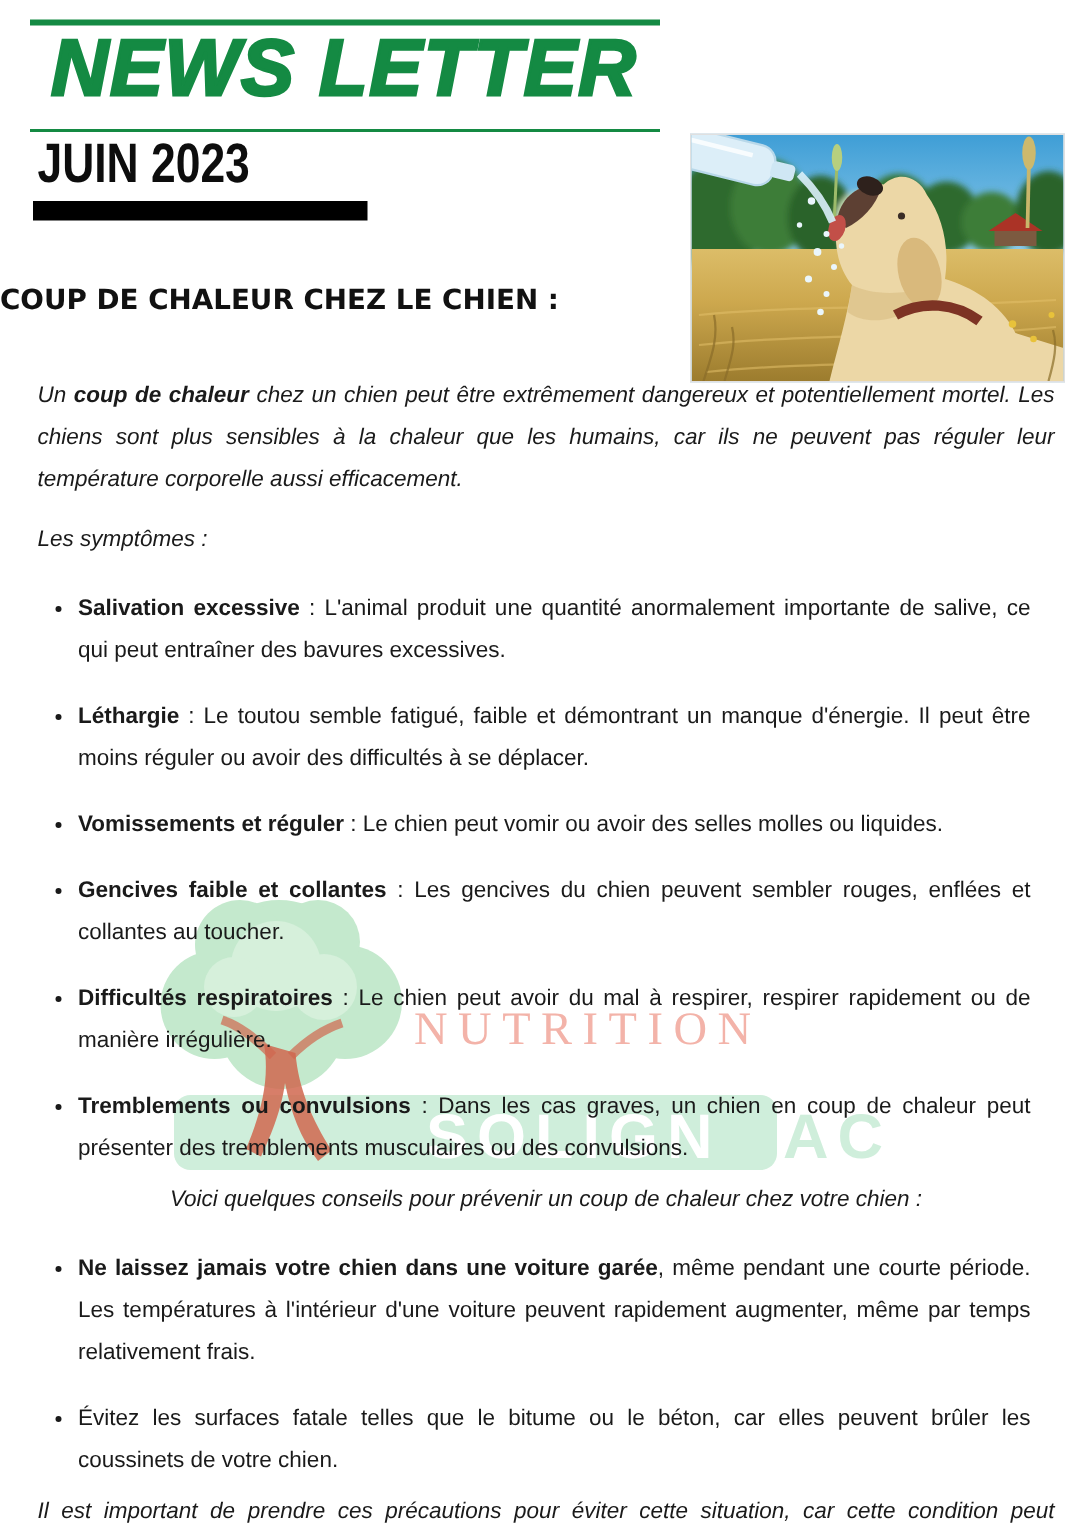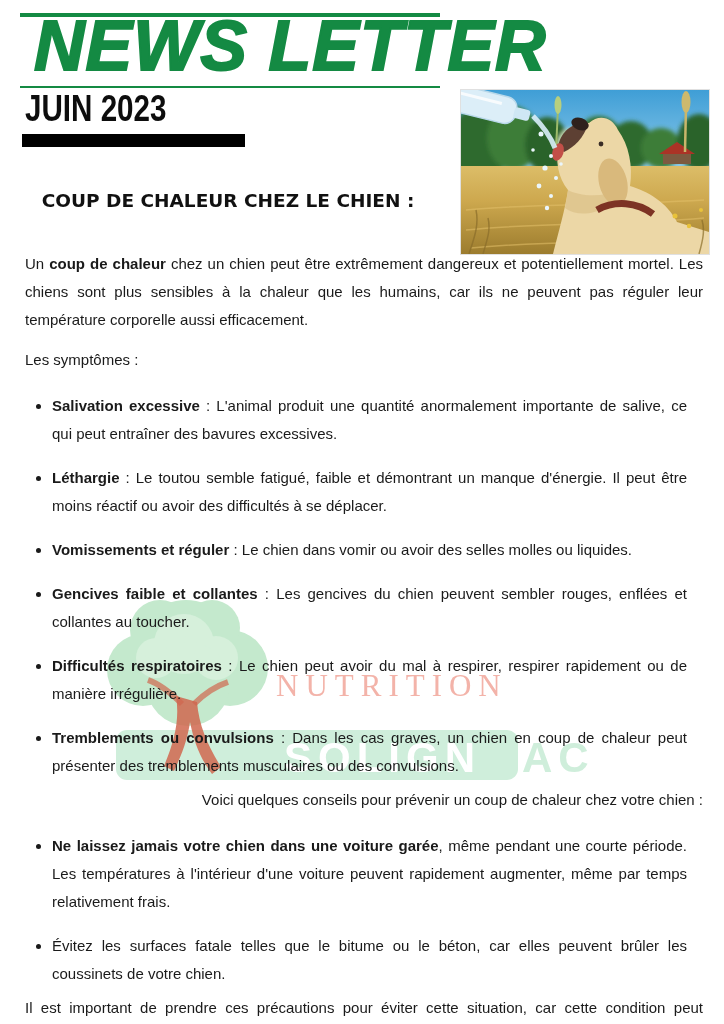--- a/index.html
+++ b/index.html
@@ -10,48 +10,48 @@
     --wm-trunk:#d0674f;
     --wm-pink:#f3b3a9;
     --wm-badge:#cfeedb;
   }
   html,body{margin:0;padding:0;background:#ffffff;}
   body{font-family:"Liberation Sans", sans-serif;}
   .page{position:relative;width:724px;height:1024px;background:#fff;overflow:hidden;}
 
   
   .line-top{position:absolute;left:20px;top:13px;width:420px;height:4px;background:var(--green);}
-  .nl-title{position:absolute;left:34px;top:16px;width:410px;font-size:70px;line-height:60px;
+  .nl-title{position:absolute;left:34px;top:16px;width:410px;font-size:53px;line-height:60px;
     font-weight:bold;font-style:italic;color:var(--green);letter-spacing:1px;white-space:nowrap;
     -webkit-text-stroke:2px var(--green);}
   .line-mid{position:absolute;left:20px;top:86px;width:420px;height:2px;background:var(--green);}
   .issue-date{position:absolute;left:25px;top:88px;font-size:37px;font-weight:bold;color:#0d0d0d;
     letter-spacing:0;transform:scaleX(0.8);transform-origin:left center;white-space:nowrap;}
   .black-bar{position:absolute;left:22px;top:134px;width:223px;height:13px;background:#000;}
-  .article-title{position:absolute;left:0;top:184px;width:456px;text-align:center;
+  .article-title{position:absolute;left:0;top:184px;width:456px;text-align:left;
     font-family:"DejaVu Sans", sans-serif;font-weight:bold;font-size:18.5px;line-height:33px;color:#111;}
 
   
   .photo{position:absolute;left:460px;top:89px;width:250px;height:166px;border:1px solid #e0e0e0;
     box-sizing:border-box;overflow:hidden;background:#bfe0f2;}
   .photo svg{display:block;}
 
   
   .watermark{position:absolute;left:98px;top:592px;width:510px;height:200px;z-index:0;pointer-events:none;text-align:right;}
 
   
   .content{position:absolute;left:25px;top:250px;width:678px;z-index:1;
     font-size:15px;line-height:28px;color:var(--ink);text-align:justify;}
-  .content p{margin:0;}
+  .content p{margin:0;font-style:italic;}
   .b{font-weight:bold;}
   .sym-heading{margin-top:12px !important;text-align:left;}
   ul.blist{margin:18px 16px 0 0;padding:0 0 0 27px;list-style:disc;}
   ul.blist li{margin:0 0 16px 0;padding:0;}
   ul.blist li:last-child{margin-bottom:0;}
-  .advice-intro{margin-top:6px !important;text-align:right;}
+  .advice-intro{margin-top:6px !important;text-align:center;}
   .conclusion{margin-top:6px !important;}
 </style>
 </head>
 <body>
 
 <div class="page">
 
   <div class="line-top"></div>
   <div class="nl-title">NEWS LETTER</div>
   <div class="line-mid"></div>
@@ -171,22 +171,22 @@
   </div>
 
   <div class="content">
 
     <p><span>Un </span><span class="b">coup de chaleur</span><span> chez un chien peut être extrêmement dangereux et potentiellement mortel. Les chiens sont plus sensibles à la chaleur que les humains, car ils ne peuvent pas réguler leur température corporelle aussi efficacement.</span></p>
 
     <p class="sym-heading">Les symptômes :</p>
 
     <ul class="blist">
       <li><span class="b">Salivation excessive</span><span> : L'animal produit une quantité anormalement importante de salive, ce qui peut entraîner des bavures excessives.</span></li>
-      <li><span class="b">Léthargie</span><span> : Le toutou semble fatigué, faible et démontrant un manque d'énergie. Il peut être moins réactif ou avoir des difficultés à se déplacer.</span></li>
-      <li><span class="b">Vomissements et réguler</span><span> : Le chien dans vomir ou avoir des selles molles ou liquides.</span></li>
+      <li><span class="b">Léthargie</span><span> : Le toutou semble fatigué, faible et démontrant un manque d'énergie. Il peut être moins réguler ou avoir des difficultés à se déplacer.</span></li>
+      <li><span class="b">Vomissements et réguler</span><span> : Le chien peut vomir ou avoir des selles molles ou liquides.</span></li>
       <li><span class="b">Gencives faible et collantes</span><span> : Les gencives du chien peuvent sembler rouges, enflées et collantes au toucher.</span></li>
       <li><span class="b">Difficultés respiratoires</span><span> : Le chien peut avoir du mal à respirer, respirer rapidement ou de manière irrégulière.</span></li>
       <li><span class="b">Tremblements ou convulsions</span><span> : Dans les cas graves, un chien en coup de chaleur peut présenter des tremblements musculaires ou des convulsions.</span></li>
     </ul>
 
     <p class="advice-intro">Voici quelques conseils pour prévenir un coup de chaleur chez votre chien :</p>
 
     <ul class="blist">
       <li><span class="b">Ne laissez jamais votre chien dans une voiture garée</span><span>, même pendant une courte période. Les températures à l'intérieur d'une voiture peuvent rapidement augmenter, même par temps relativement frais.</span></li>
       <li><span class="b"></span><span> Évitez les surfaces fatale telles que le bitume ou le béton, car elles peuvent brûler les coussinets de votre chien.</span></li>

